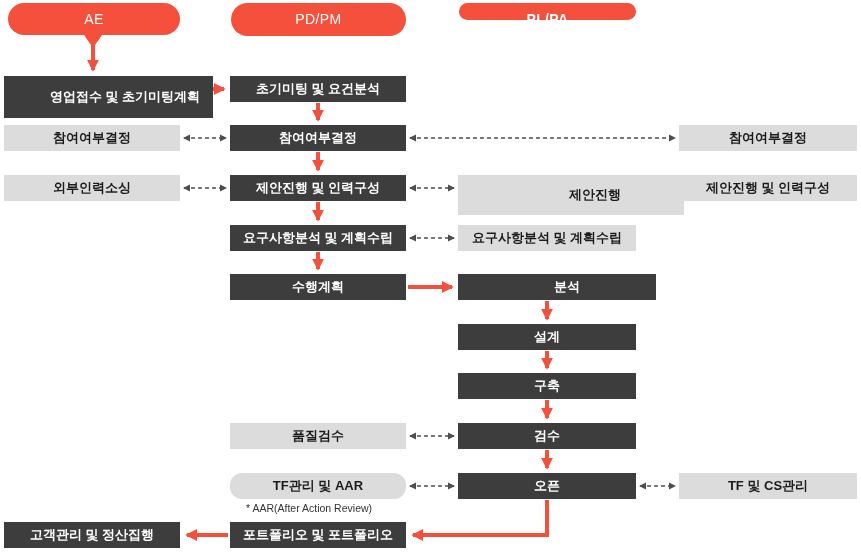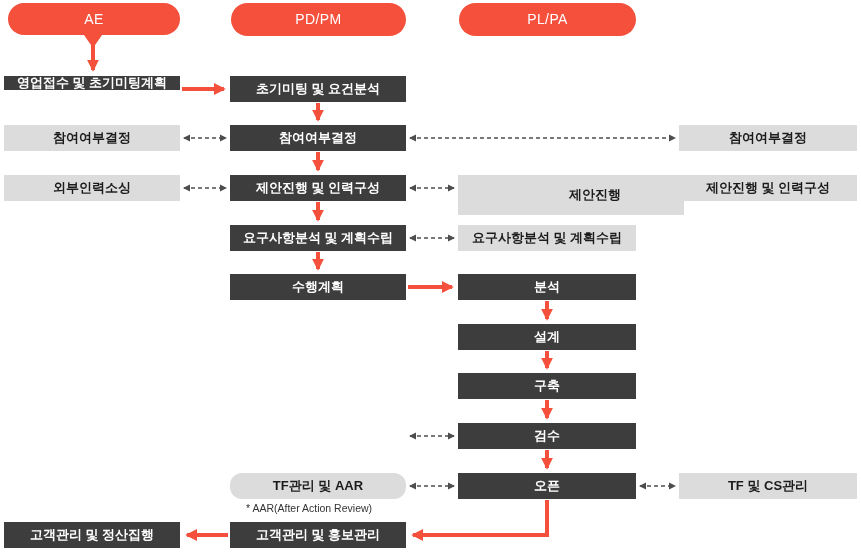--- a/index.html
+++ b/index.html
@@ -73,35 +73,36 @@
       <polyline points="410,188 454,188" fill="none" stroke="#4d4d4d" stroke-width="1.5" stroke-dasharray="4 3" marker-end="url(#head-gray)" marker-start="url(#head-gray)"></polyline>
       <polyline points="640,188 675,188" fill="none" stroke="#4d4d4d" stroke-width="1.5" stroke-dasharray="4 3" marker-end="url(#head-gray)" marker-start="url(#head-gray)"></polyline>
       <polyline points="410,238 454,238" fill="none" stroke="#4d4d4d" stroke-width="1.5" stroke-dasharray="4 3" marker-end="url(#head-gray)" marker-start="url(#head-gray)"></polyline>
       <polyline points="410,436 454,436" fill="none" stroke="#4d4d4d" stroke-width="1.5" stroke-dasharray="4 3" marker-end="url(#head-gray)" marker-start="url(#head-gray)"></polyline>
       <polyline points="410,486 454,486" fill="none" stroke="#4d4d4d" stroke-width="1.5" stroke-dasharray="4 3" marker-end="url(#head-gray)" marker-start="url(#head-gray)"></polyline>
       <polyline points="640,486 675,486" fill="none" stroke="#4d4d4d" stroke-width="1.5" stroke-dasharray="4 3" marker-end="url(#head-gray)" marker-start="url(#head-gray)"></polyline>
     </svg>
   <div id="aar-note" style="left: 246px; top: 502px;">* AAR(After Action Review)</div>
 <div class="pill" style="left: 8px; top: 3px; width: 172px; height: 32px; line-height: 33px;">AE</div>
     <div class="pill" style="left: 231px; top: 3px; width: 175px; height: 33px; line-height: 33px;">PD/PM</div>
-    <div class="pill" style="left: 459px; top: 3px; width: 177px; height: 33px; line-height: 33px;">PL/PA</div>
-    <div class="node dark" style="left: 4px; top: 76px; width: 176px; height: 14px;">영업접수 및 초기미팅계획</div>
+    <div class="pill" style="left: 459px; top: 3px; width: 177px; height: 17px; line-height: 33px; font-weight: bold;">PL/PA</div>
+    <div class="node dark" style="left: 4px; top: 76px; width: 176px; height: 42px; padding-left: 33px;">영업접수 및 초기미팅계획</div>
     <div class="node dark" style="left: 230px; top: 76px; width: 176px; height: 26px;">초기미팅 및 요건분석</div>
     <div class="node light" style="left: 4px; top: 125px; width: 176px; height: 26px;">참여여부결정</div>
     <div class="node dark" style="left: 230px; top: 125px; width: 176px; height: 26px;">참여여부결정</div>
     <div class="node light" style="left: 679px; top: 125px; width: 178px; height: 26px;">참여여부결정</div>
     <div class="node light" style="left: 4px; top: 175px; width: 176px; height: 26px;">외부인력소싱</div>
     <div class="node dark" style="left: 230px; top: 175px; width: 176px; height: 26px;">제안진행 및 인력구성</div>
     <div class="node light" style="left: 458px; top: 175px; width: 178px; height: 40px; padding-left: 48px;">제안진행</div>
     <div class="node light" style="left: 679px; top: 175px; width: 178px; height: 26px;">제안진행 및 인력구성</div>
     <div class="node dark" style="left: 230px; top: 225px; width: 176px; height: 26px;">요구사항분석 및 계획수립</div>
     <div class="node light" style="left: 458px; top: 225px; width: 178px; height: 26px;">요구사항분석 및 계획수립</div>
     <div class="node dark" style="left: 230px; top: 274px; width: 176px; height: 26px;">수행계획</div>
-    <div class="node dark" style="left: 458px; top: 274px; width: 178px; height: 26px;">분석</div>
+    <div class="node dark" style="left: 458px; top: 274px; width: 178px; height: 26px; padding-left: 20px;">분석</div>
     <div class="node dark" style="left: 458px; top: 324px; width: 178px; height: 26px;">설계</div>
     <div class="node dark" style="left: 458px; top: 373px; width: 178px; height: 26px;">구축</div>
+    <div class="node light" style="left: 230px; top: 423px; width: 176px; height: 26px;">품질검수</div>
     <div class="node dark" style="left: 458px; top: 423px; width: 178px; height: 26px;">검수</div>
     <div class="node light" style="left: 230px; top: 473px; width: 176px; height: 26px; border-radius: 12px;">TF관리 및 AAR</div>
     <div class="node dark" style="left: 458px; top: 473px; width: 178px; height: 26px;">오픈</div>
     <div class="node light" style="left: 679px; top: 473px; width: 178px; height: 26px;">TF 및 CS관리</div>
     <div class="node dark" style="left: 4px; top: 522px; width: 176px; height: 26px;">고객관리 및 정산집행</div>
-    <div class="node dark" style="left: 230px; top: 522px; width: 176px; height: 26px;">고객관리 및 홍보관리</div>
+    <div class="node dark" style="left: 230px; top: 522px; width: 176px; height: 26px;">포트폴리오 및 포트폴리오</div>
   </div>
 
 </body></html>

